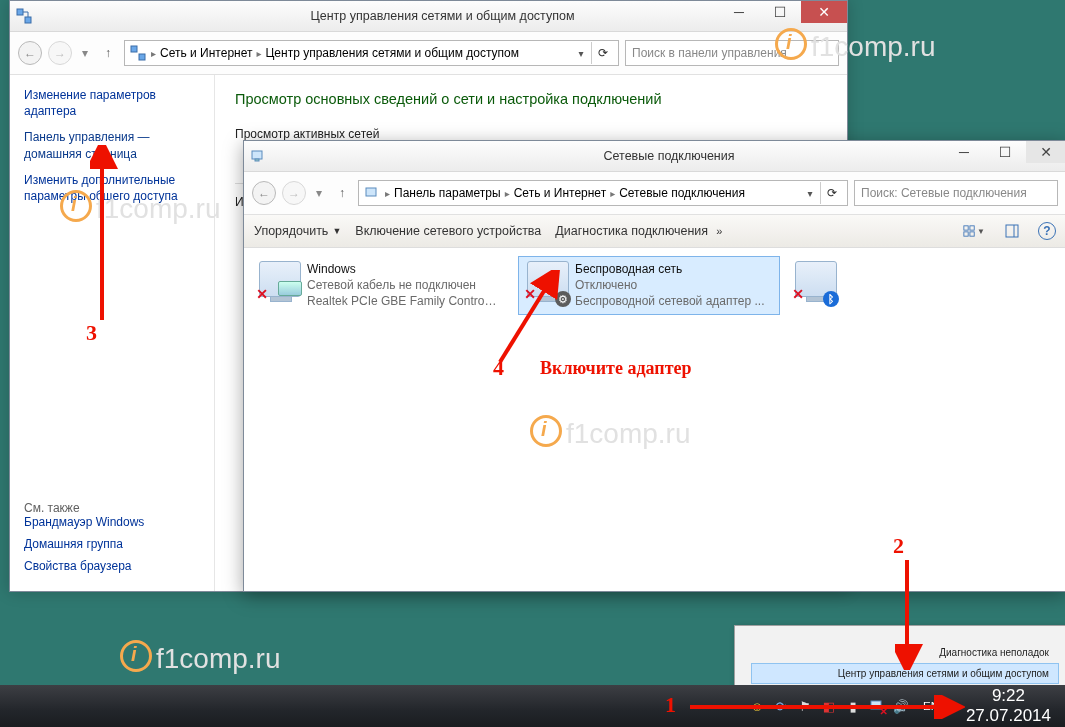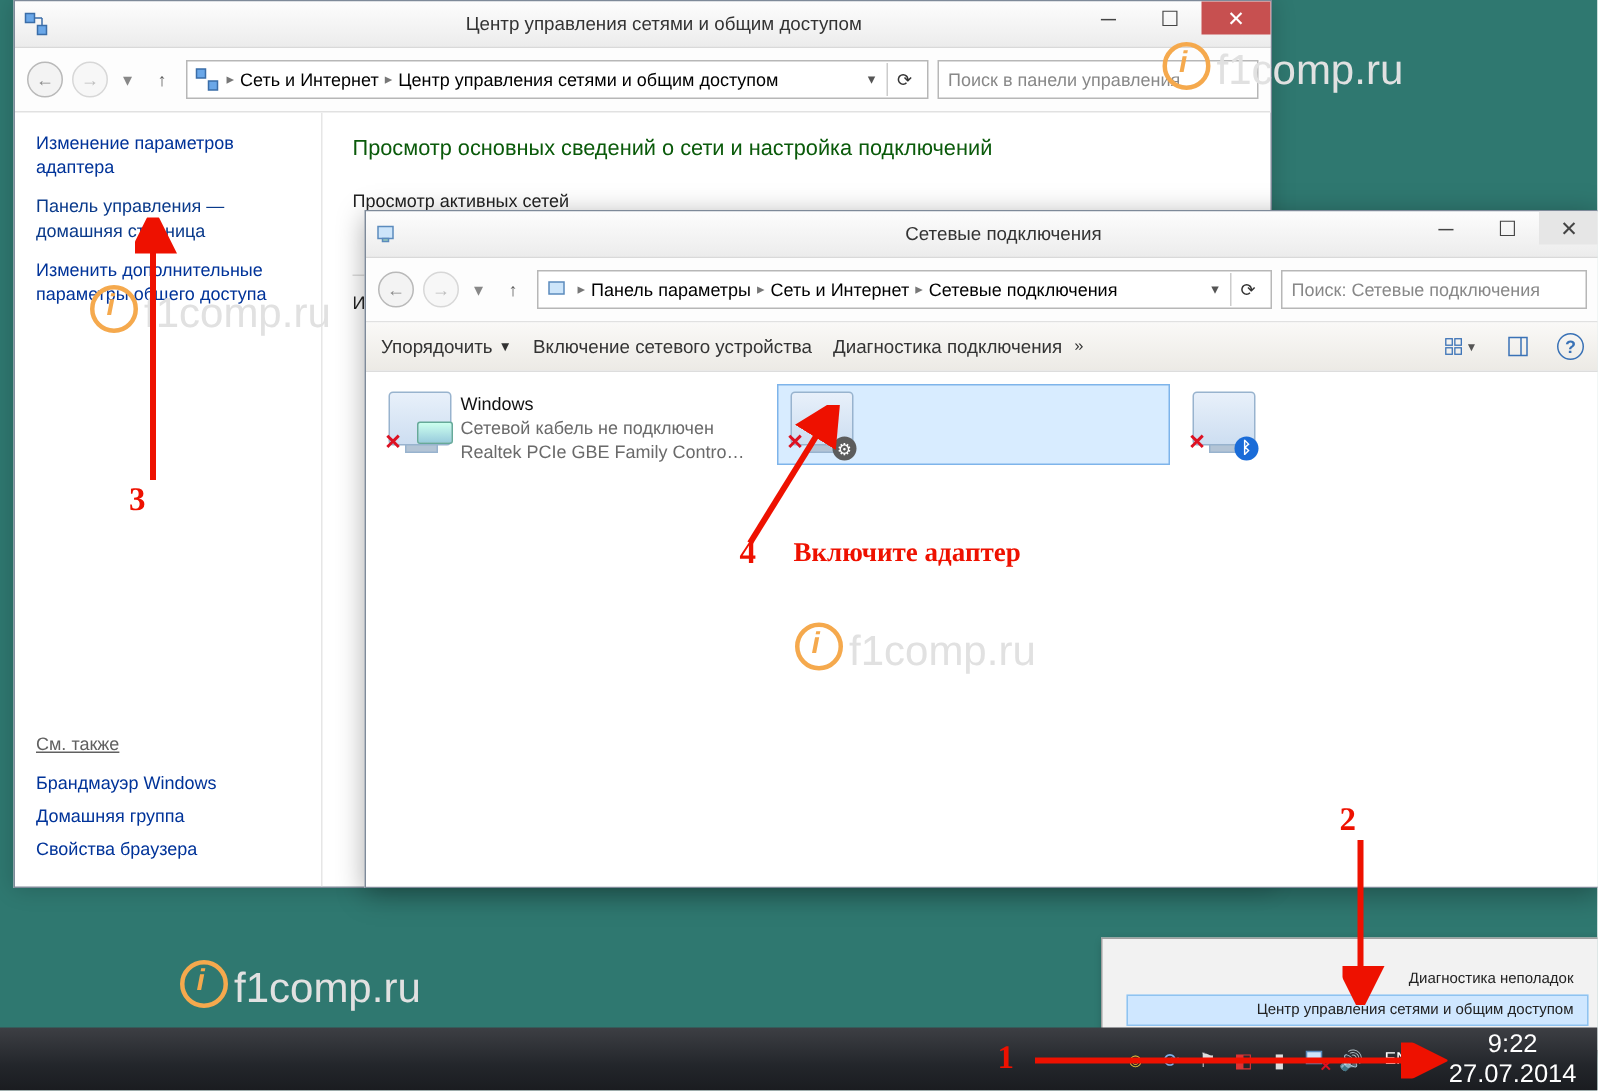--- a/index.html
+++ b/index.html
@@ -87,21 +87,21 @@
     padding: 12px 14px 10px 14px;
     box-sizing: border-box;
     border-right: 1px solid #e6e6e6;
     display:flex;
     flex-direction:column;
     font-size: 12px;
   }
   .sidelink { color:#003399; margin-bottom: 10px; line-height:1.35; cursor:pointer; }
   .sidelink.static { color:#0a3a8b; }
   .side-spacer { flex:1; }
-  .see-also { color:#606060; margin-bottom:12px;text-decoration:underline; }
+  .see-also { color:#606060; margin-bottom:0; }
   .sidelink2 { color:#003399; margin-bottom: 8px; cursor:pointer; }
   .mainpane {
     flex:1; padding: 16px 20px; color:#222; position:relative;
   }
   .mainpane .h-main { color:#0a5a0a; font-size: 14.5px; margin-bottom: 20px; }
   .mainpane .subhead { color:#222; margin-bottom: 16px; }
   .status-divider { border-top:1px solid #ddd; height:1px; margin-top:4px; }
   .status-text { text-align:center; color:#444; padding: 2px 0 6px 154px; font-size:12px; }
   
   .win2 {
@@ -349,20 +349,25 @@
             <div class="ln2">Сетевой кабель не подключен</div>
             <div class="ln3">Realtek PCIe GBE Family Controller</div>
           </div>
         </div>
         <div class="conn-item sel">
           <div class="conn-icon-wrap">
             <div class="conn-icon-main"></div>
             <span class="conn-x">✕</span>
             <span class="conn-overlay-gear">⚙</span>
           </div>
+          <div class="conn-text">
+            <div class="ln1">Беспроводная сеть</div>
+            <div class="ln2">Отключено</div>
+            <div class="ln3">Беспроводной сетевой адаптер ...</div>
+          </div>
         </div>
         <div class="conn-item">
           <div class="conn-icon-wrap">
             <div class="conn-icon-main"></div>
             <span class="conn-x">✕</span>
             <span class="conn-overlay-bt">ᛒ</span>
           </div>
         </div>
       </div>
   </div>
@@ -412,21 +417,21 @@
 
   <svg class="arrow-svg" style="left:490px; top:270px;" width="80" height="100">
     <defs>
         <marker id="ah4" markerWidth="8" markerHeight="8" refX="4" refY="4" orient="auto">
           <path d="M0,0 L8,4 L0,8 Z" fill="#e10"></path>
         </marker>
       </defs>
     <line x1="10" y1="92" x2="62" y2="8" stroke="#e10" stroke-width="4" marker-end="url(#ah4)"></line>
   </svg>
   <div class="anno-num" style="left:493px; top:355px;">4</div>
-  <div class="anno-txt" style="left:529px; top:358px;text-align:right;">Включите адаптер</div>
+  <div class="anno-txt" style="left:540px; top:358px;text-align:right;">Включите адаптер</div>
 
   <svg class="arrow-svg" style="left:895px; top:555px;" width="30" height="115">
     <defs>
         <marker id="ah2" markerWidth="8" markerHeight="8" refX="4" refY="4" orient="auto">
           <path d="M0,0 L8,4 L0,8 Z" fill="#e10"></path>
         </marker>
       </defs>
     <line x1="12" y1="5" x2="12" y2="105" stroke="#e10" stroke-width="4" marker-end="url(#ah2)"></line>
   </svg>
   <div class="anno-num" style="left:893px; top:533px;">2</div>

